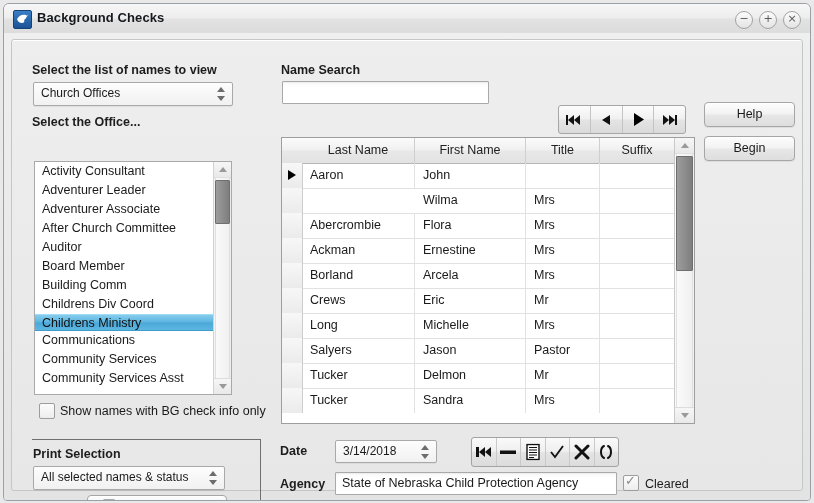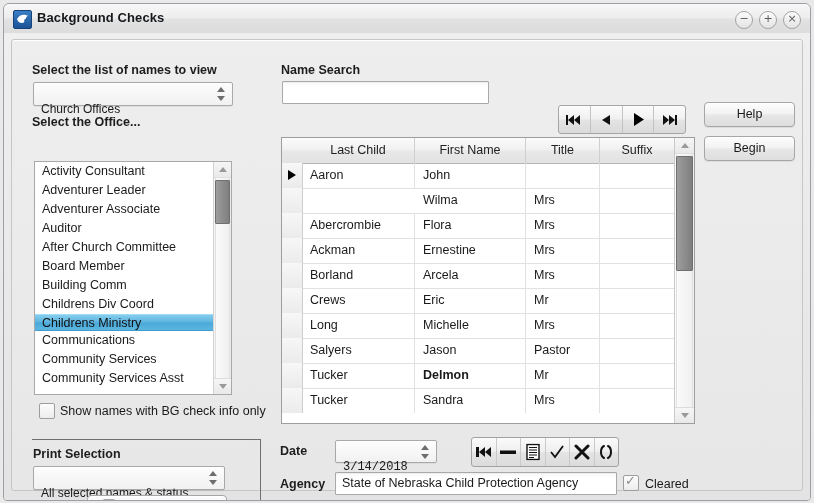--- a/index.html
+++ b/index.html
@@ -54,21 +54,21 @@
     box-shadow:0 1px 0 #ffffff inset;
   }
   .lbl{position:absolute;font-weight:bold;color:#1d1d1d;font-size:12.5px;}
   
   .combo{
     position:absolute;height:22px;
     border:1px solid #a9a9a9;border-radius:2px;
     background:linear-gradient(180deg,#fdfdfd 0%,#f1f1f1 100%);
     box-shadow:0 1px 1px rgba(0,0,0,.06);
   }
-  .combo .val{position:absolute;left:7px;top:3px;color:#1a1a1a;font-size:12px;margin-top:16px;}
+  .combo .val{position:absolute;left:7px;top:3px;color:#1a1a1a;font-size:12px;}
   .spin{
     position:absolute;right:3px;top:2px;width:15px;height:18px;
   }
   .spin .up,.spin .dn{
     position:absolute;left:3px;width:0;height:0;
     border-left:4px solid transparent;border-right:4px solid transparent;
   }
   .spin .up{top:2px;border-bottom:5px solid #6d6d6d;}
   .spin .dn{bottom:2px;border-top:5px solid #6d6d6d;}
   
@@ -212,22 +212,22 @@
         </span>
       </div>
 
       <div class="lbl" style="left:20px;top:75px;">Select the Office...</div>
 
       <div class="listbox">
         <div class="list-scrollport">
           <div class="li">Activity Consultant</div>
           <div class="li">Adventurer Leader</div>
           <div class="li">Adventurer Associate</div>
+          <div class="li">After Church Committee</div>
           <div class="li">Auditor</div>
-          <div class="li">After Church Committee</div>
           <div class="li">Board Member</div>
           <div class="li">Building Comm</div>
           <div class="li">Childrens Div Coord</div>
           <div class="li sel">Childrens Ministry</div>
           <div class="li">Communications</div>
           <div class="li">Community Services</div>
           <div class="li">Community Services Asst</div>
         </div>
 
         <div class="sbar" style="right:0;top:0;width:17px;height:232px;border-left:1px solid #d2d2d2;">
@@ -302,21 +302,21 @@
 
       <div class="btn" style="left:692px;top:62px;width:89px;height:23px;line-height:22px;">
         <span>Help</span>
       </div>
       <div class="btn" style="left:692px;top:96px;width:89px;height:23px;line-height:22px;">
         <span>Begin</span>
       </div>
 
       <div class="grid">
         <div class="ghead">
-          <div class="gh" style="left:20px;width:113px;">Last Child</div>
+          <div class="gh" style="left:20px;width:113px;">Last Name</div>
           <div class="gh" style="left:133px;width:111px;">First Name</div>
           <div class="gh" style="left:244px;width:74px;">Title</div>
           <div class="gh" style="left:318px;width:75px;">Suffix</div>
         </div>
 
         <div class="grow" style="top:25px;">
           <div class="gsel">
               <i class="arrow"></i>
             </div>
           <div class="gc" style="left:20px;width:113px;">Aaron</div>
@@ -368,21 +368,21 @@
         <div class="grow" style="top:200px;">
           <div class="gsel"></div>
           <div class="gc" style="left:20px;width:113px;">Salyers</div>
           <div class="gc" style="left:133px;width:111px;">Jason</div>
           <div class="gc" style="left:244px;width:74px;">Pastor</div>
           <div class="gc" style="left:318px;width:75px;border-right:none;"></div>
         </div>
         <div class="grow" style="top:225px;">
           <div class="gsel"></div>
           <div class="gc" style="left:20px;width:113px;">Tucker</div>
-          <div class="gc" style="left:133px;width:111px;font-weight:bold;">Delmon</div>
+          <div class="gc" style="left:133px;width:111px;">Delmon</div>
           <div class="gc" style="left:244px;width:74px;">Mr</div>
           <div class="gc" style="left:318px;width:75px;border-right:none;"></div>
         </div>
         <div class="grow" style="top:250px;border-bottom:none;">
           <div class="gsel"></div>
           <div class="gc" style="left:20px;width:113px;">Tucker</div>
           <div class="gc" style="left:133px;width:111px;">Sandra</div>
           <div class="gc" style="left:244px;width:74px;">Mrs</div>
           <div class="gc" style="left:318px;width:75px;border-right:none;"></div>
         </div>
@@ -393,21 +393,21 @@
             </div>
           <div class="track" style="top:15px;bottom:15px;"></div>
           <div class="thumb" style="top:18px;height:115px;"></div>
           <div class="arr b">
               <i class="tri dn"></i>
             </div>
         </div>
       </div>
 
       <div class="lbl" style="left:268px;top:404px;">Date</div>
-      <div class="combo" style="left:323px;top:400px;width:100px;height:21px;font-family:Liberation Mono, monospace;">
+      <div class="combo" style="left:323px;top:400px;width:100px;height:21px;">
         <span class="val">3/14/2018</span>
         <span class="spin">
           <i class="up"></i>
             <i class="dn"></i>
         </span>
       </div>
 
       <div class="rtool">
         <div class="rbtn">
           <svg width="20" height="14" viewBox="0 0 20 14">

